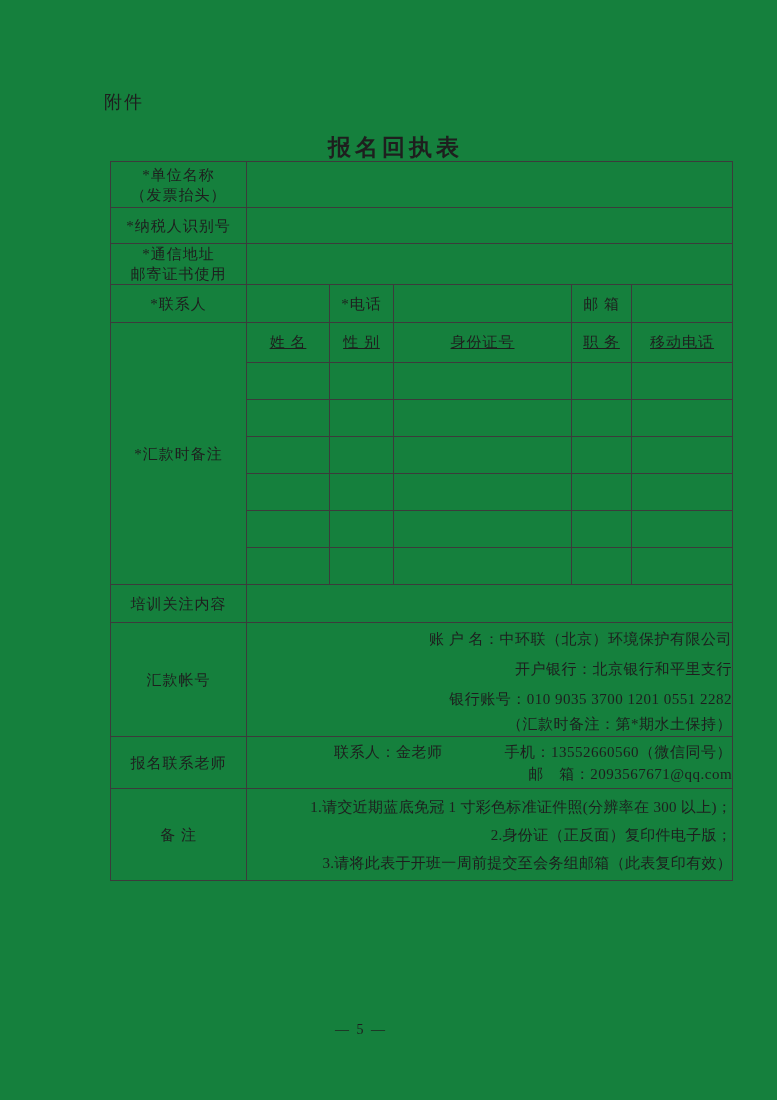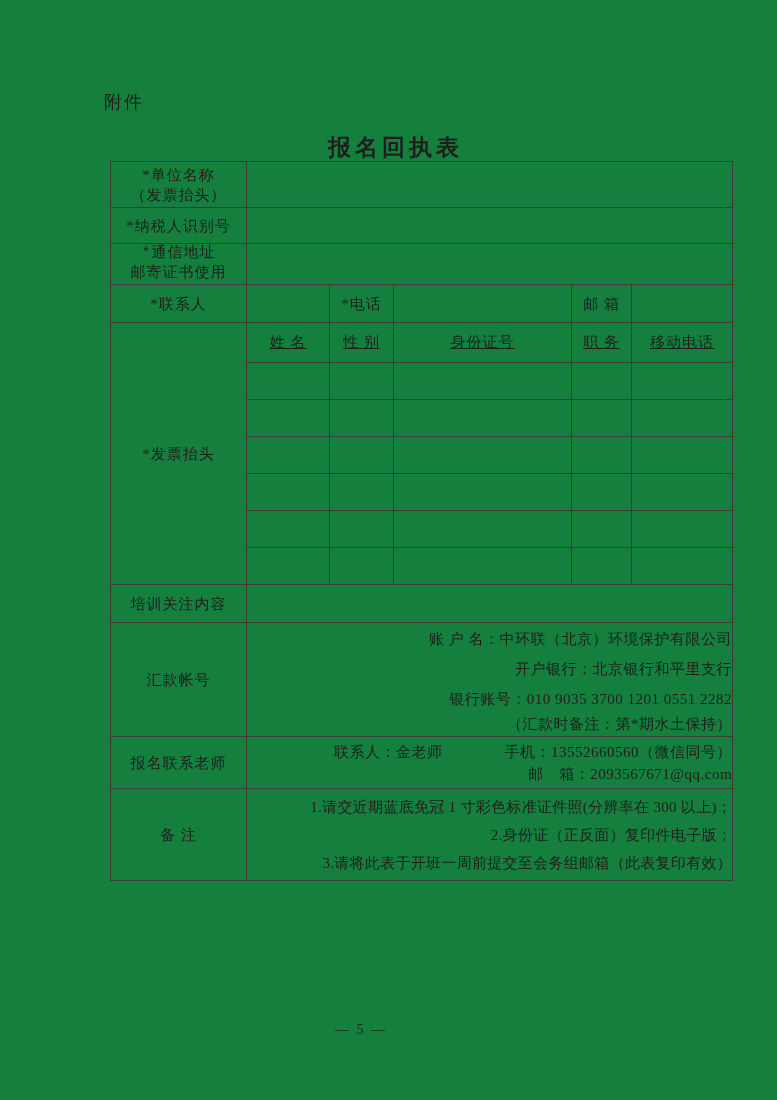--- a/index.html
+++ b/index.html
@@ -49,21 +49,21 @@
   .rem-remark{line-height:21px;letter-spacing:0.5px;}
   .teacher-line{line-height:22px;letter-spacing:0.5px;}
   .teacher-gap{display:inline-block;width:62px;}
   .note-line{line-height:28px;letter-spacing:0.3px;}
   .page-number{
     position:absolute;left:0;top:1022px;width:722px;
     text-align:center;font-size:14px;letter-spacing:2px;
   }
   tr.r-unit{height:46px;}
   tr.r-tax{height:36px;padding-left:12px;}
-  tr.r-addr{height:40px;font-family:Liberation Mono, monospace;}
+  tr.r-addr{height:40px;}
   tr.r-contact{height:38px;}
   tr.r-thead{height:40px;}
   tr.r-trainee{height:37px;}
   tr.r-focus{height:38px;}
   tr.r-remit{height:114px;}
   tr.r-teacher{height:52px;}
   tr.r-notes{height:92px;}
 </style>
 </head>
 <body>
@@ -111,21 +111,21 @@
         <td class="content"></td>
         <td class="lbl">*电话</td>
         <td class="content"></td>
         <td class="lbl">邮 箱</td>
         <td class="content"></td>
       </tr>
     </tbody>
 
     <tbody>
       <tr class="r-thead">
-        <td class="lbl" rowspan="7">*发票抬头</td>
+        <td class="lbl" rowspan="7">*汇款时备注</td>
         <td class="hdr">姓 名</td>
         <td class="hdr">性 别</td>
         <td class="hdr">身份证号</td>
         <td class="hdr">职 务</td>
         <td class="hdr">移动电话</td>
       </tr>
     <tr class="r-trainee">
           <td class="content"></td>
           <td class="content"></td>
           <td class="content"></td>

